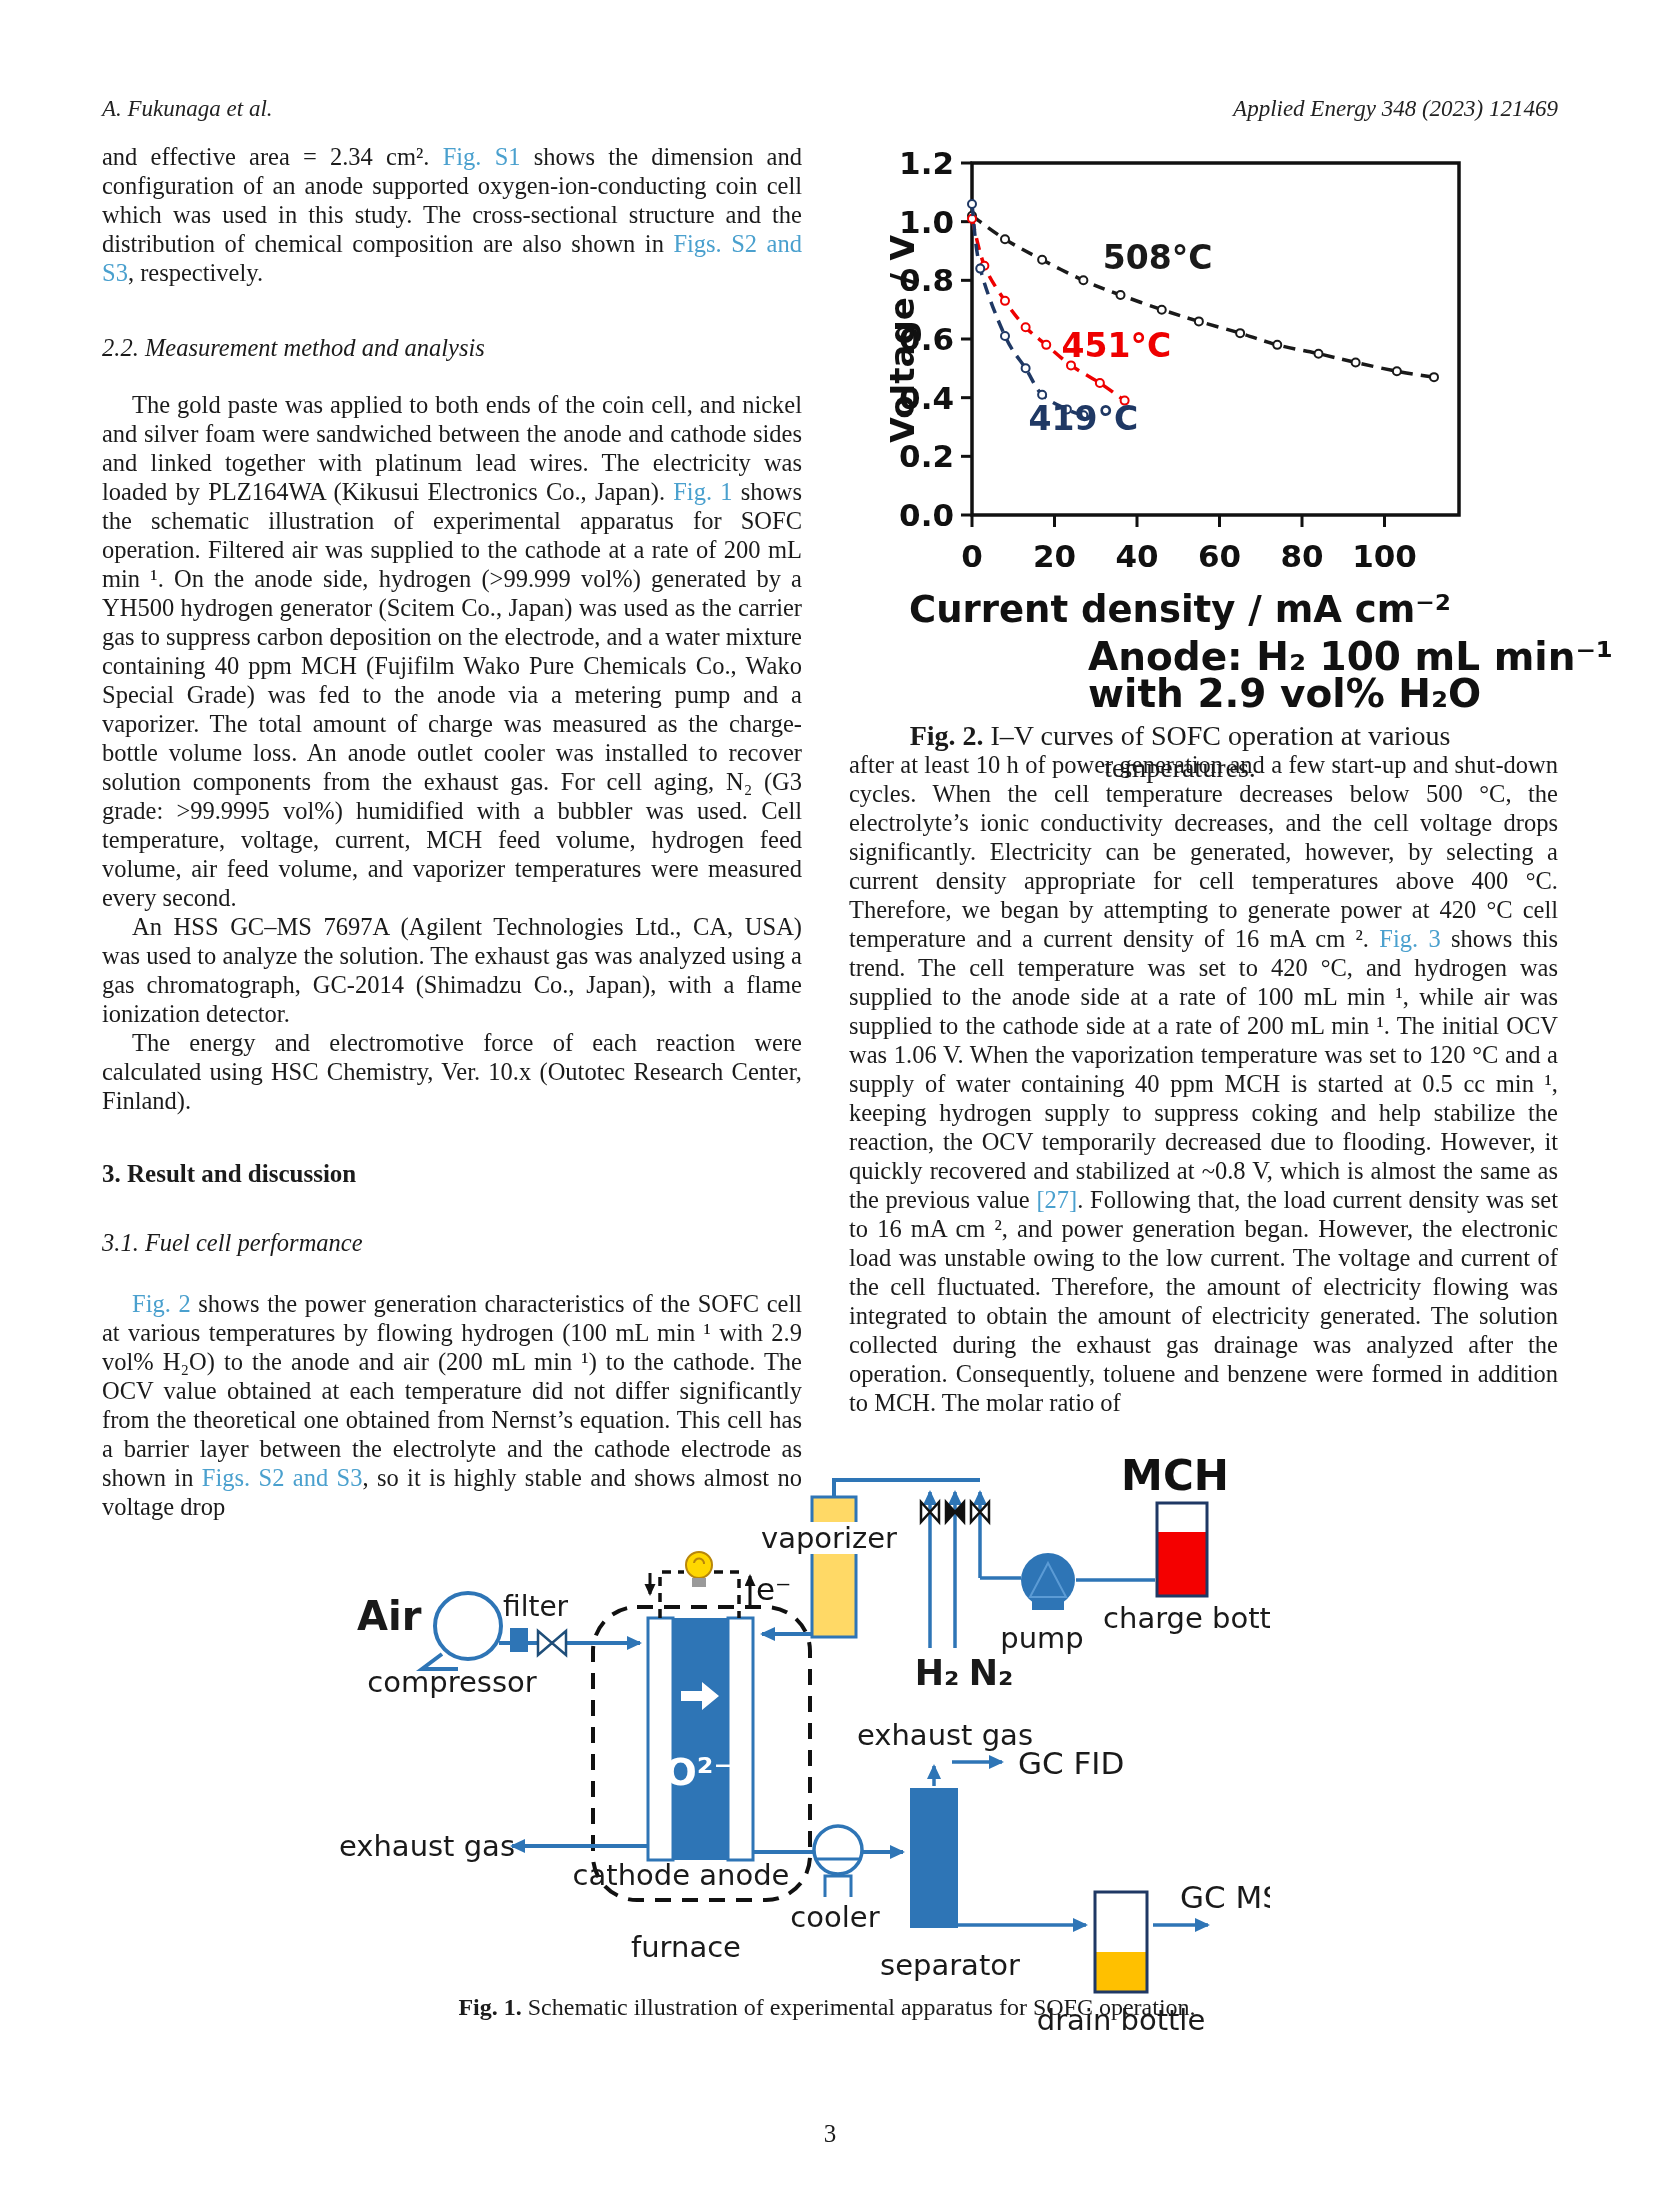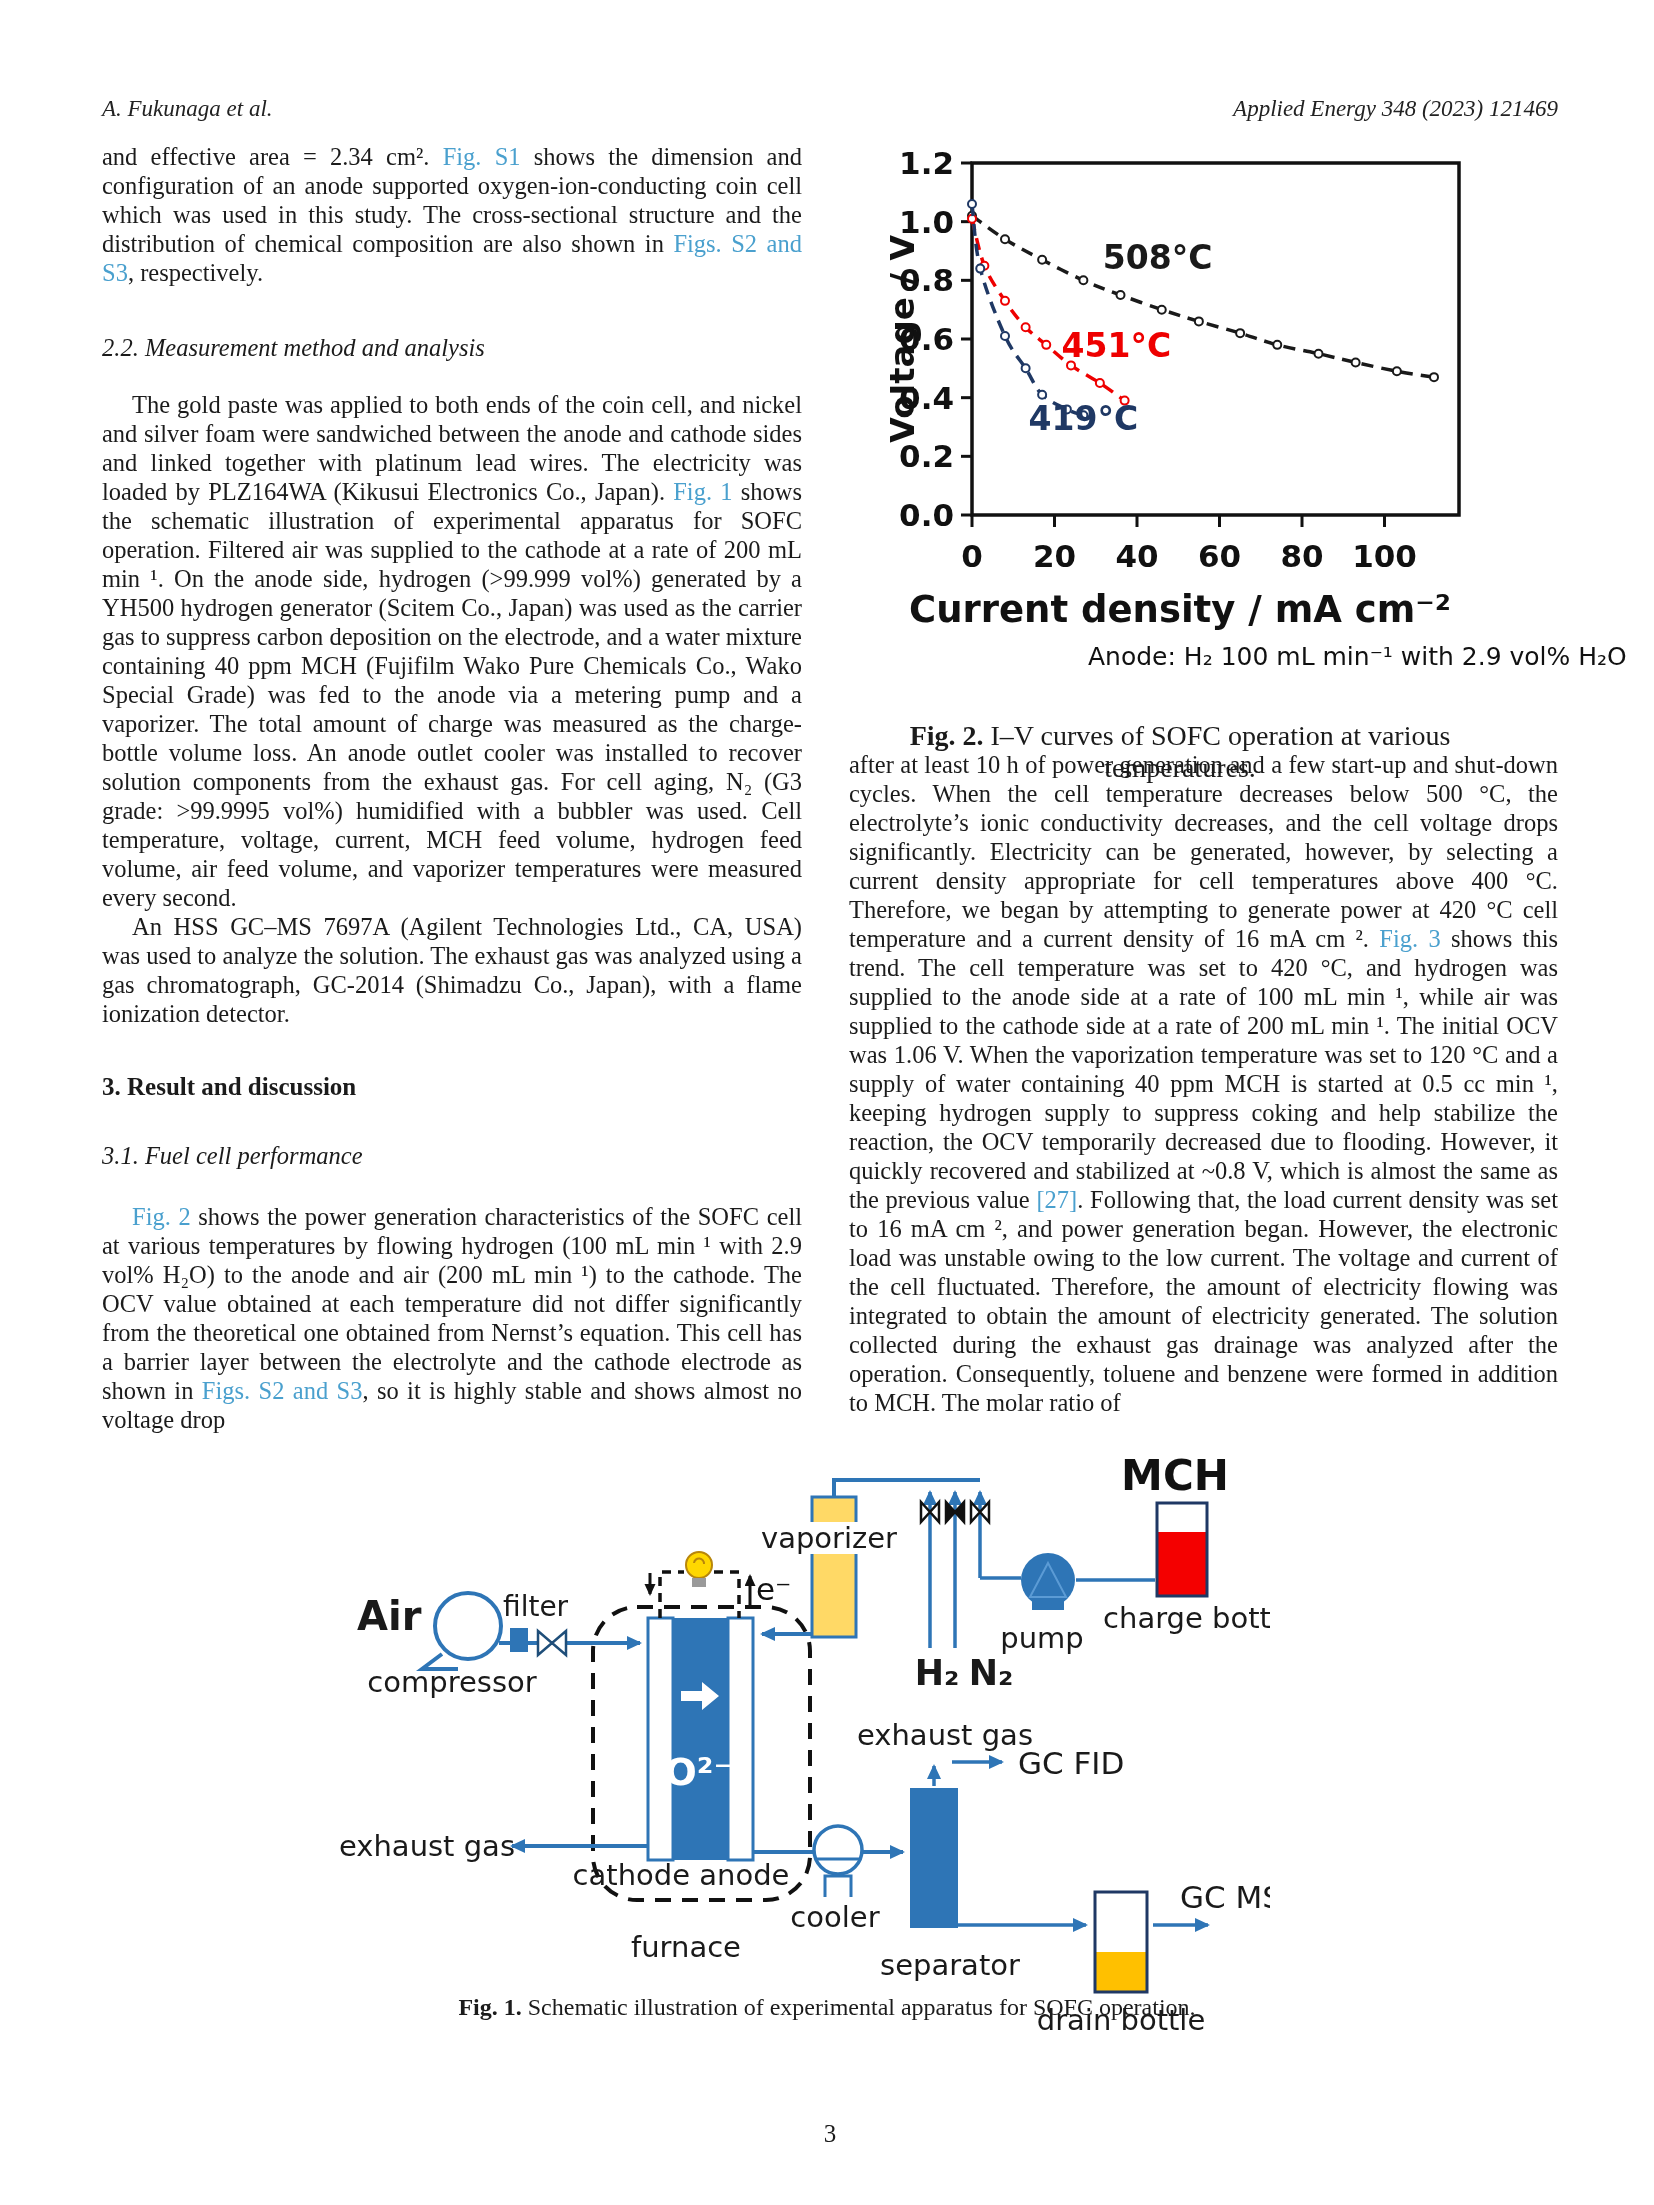--- a/index.html
+++ b/index.html
@@ -17,39 +17,40 @@
   .h-it{font-style:italic;font-weight:normal;font-size:24.5px;margin:46px 0 28px 0;}
   .h-b{font-weight:bold;font-size:25px;margin:44px 0 0 0;}
   .h-it2{font-style:italic;font-weight:normal;font-size:24.5px;margin:40px 0 32px 0;}
   .link{color:#4aa0ce;}
   .b{font-weight:700;}
   .sans{font-family:"DejaVu Sans","Liberation Sans",sans-serif;}
   svg text{font-family:"DejaVu Sans","Liberation Sans",sans-serif;}
   #iv-chart{position:absolute;left:890px;top:118px;}
   .xtitle{position:absolute;left:890px;top:588px;width:580px;text-align:center;
           font-weight:bold;font-size:37px;color:#111;}
-  .cond{position:absolute;left:1088px;top:638px;font-size:25px;line-height:37px;color:#111;}
+  .cond{position:absolute;left:1088px;top:638px;font-size:39px;line-height:37px;color:#111;font-weight:bold;}
   .f2cap{position:absolute;left:880px;top:720px;width:600px;text-align:center;font-size:28px;}
   #fig1{position:absolute;left:250px;top:1430px;}
   .f1cap{position:absolute;left:0;top:1994px;width:1654px;text-align:center;font-size:24px;}
   .pageno{position:absolute;left:0;top:2120px;width:1660px;text-align:center;font-size:25px;}
 </style>
 </head>
 <body>
 
 <div class="page">
 
   <div class="hdr hdr-l">A. Fukunaga et al.</div>
   <div class="hdr hdr-r">Applied Energy 348 (2023) 121469</div>
 
   <div class="col col-left">
     <p class="gap-b"><span>and effective area = 2.34 cm². </span><span class="link">Fig. S1</span><span> shows the dimension and configuration of an anode supported oxygen-ion-conducting coin cell which was used in this study. The cross-sectional structure and the distribution of chemical composition are also shown in </span><span class="link">Figs. S2 and S3</span><span>, respectively.</span></p>
     <h4 class="h-it">2.2. Measurement method and analysis</h4>
     <p class="ind"><span>The gold paste was applied to both ends of the coin cell, and nickel and silver foam were sandwiched between the anode and cathode sides and linked together with platinum lead wires. The electricity was loaded by PLZ164WA (Kikusui Electronics Co., Japan). </span><span class="link">Fig. 1</span><span> shows the schematic illustration of experimental apparatus for SOFC operation. Filtered air was supplied to the cathode at a rate of 200 mL min ¹. On the anode side, hydrogen (&gt;99.999 vol%) generated by a YH500 hydrogen generator (Scitem Co., Japan) was used as the carrier gas to suppress carbon deposition on the electrode, and a water mixture containing 40 ppm MCH (Fujifilm Wako Pure Chemicals Co., Wako Special Grade) was fed to the anode via a metering pump and a vaporizer. The total amount of charge was measured as the charge-bottle volume loss. An anode outlet cooler was installed to recover solution components from the exhaust gas. For cell aging, N₂ (G3 grade: &gt;99.9995 vol%) humidified with a bubbler was used. Cell temperature, voltage, current, MCH feed volume, hydrogen feed volume, air feed volume, and vaporizer temperatures were measured every second.</span></p>
     <p class="ind"><span>An HSS GC–MS 7697A (Agilent Technologies Ltd., CA, USA) was used to analyze the solution. The exhaust gas was analyzed using a gas chromatograph, GC-2014 (Shimadzu Co., Japan), with a flame ionization detector.</span></p>
+    <p class="ind"><span>The energy and electromotive force of each reaction were calculated using HSC Chemistry, Ver. 10.x (Outotec Research Center, Finland).</span></p>
     <h4 class="h-b">3. Result and discussion</h4>
     <h4 class="h-it2">3.1. Fuel cell performance</h4>
     <p class="ind"><span class="link">Fig. 2</span><span> shows the power generation characteristics of the SOFC cell at various temperatures by flowing hydrogen (100 mL min ¹ with 2.9 vol% H₂O) to the anode and air (200 mL min ¹) to the cathode. The OCV value obtained at each temperature did not differ significantly from the theoretical one obtained from Nernst’s equation. This cell has a barrier layer between the electrolyte and the cathode electrode as shown in </span><span class="link">Figs. S2 and S3</span><span>, so it is highly stable and shows almost no voltage drop</span></p>
   </div>
 
   <svg id="iv-chart" width="580" height="465" viewBox="0 0 580 465">
     <g id="plot-dyn">
         <rect x="82" y="45" width="487" height="352" fill="none" stroke="#111" stroke-width="3.5"></rect>
         <line x1="82" y1="397" x2="82" y2="409" stroke="#111" stroke-width="3"></line>
         <text x="82" y="449" text-anchor="middle" font-size="31" font-weight="bold" fill="#111">0</text>

